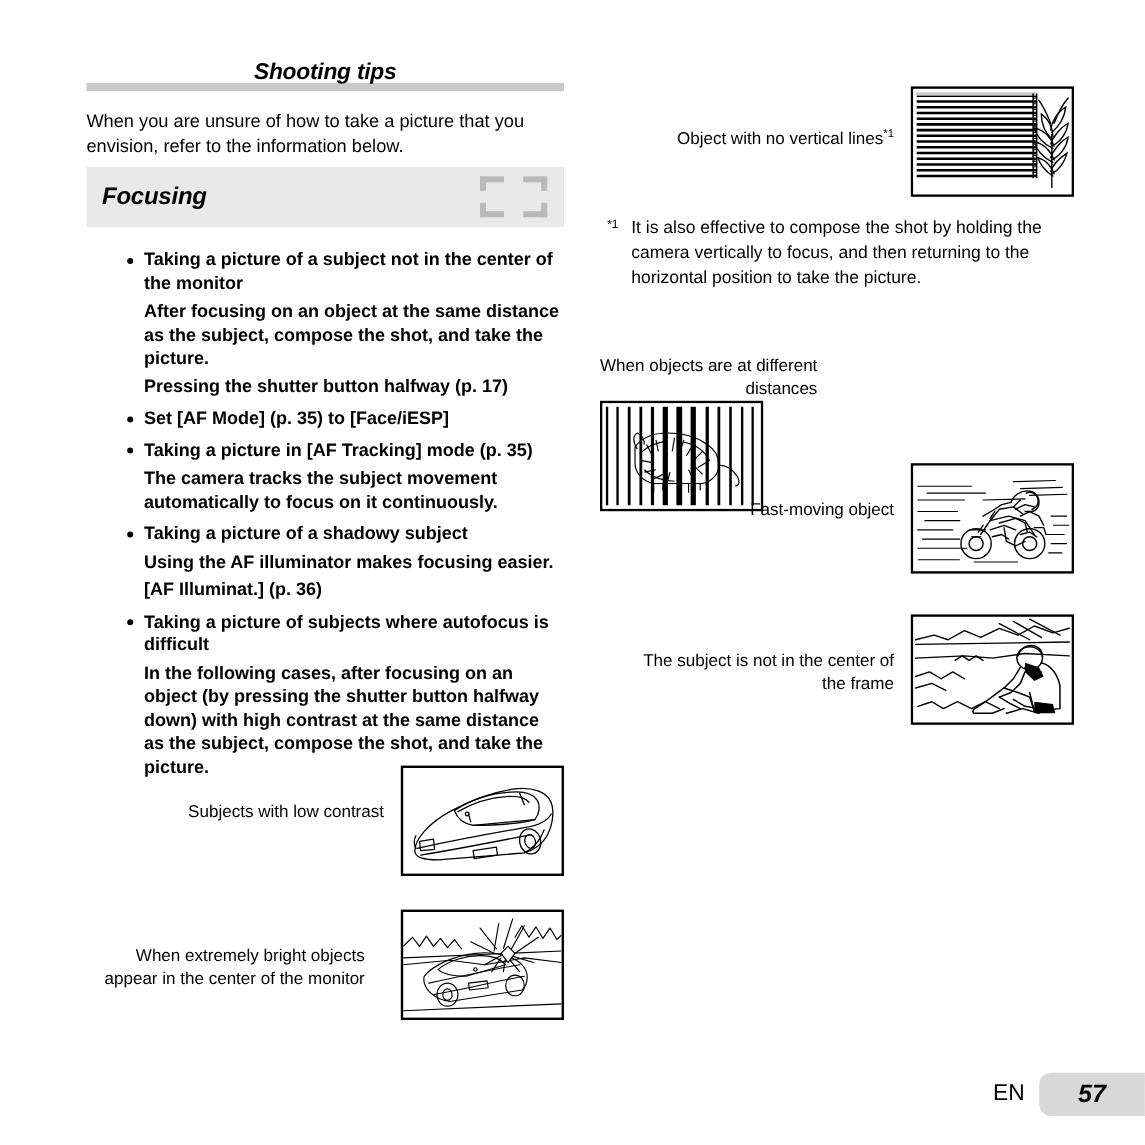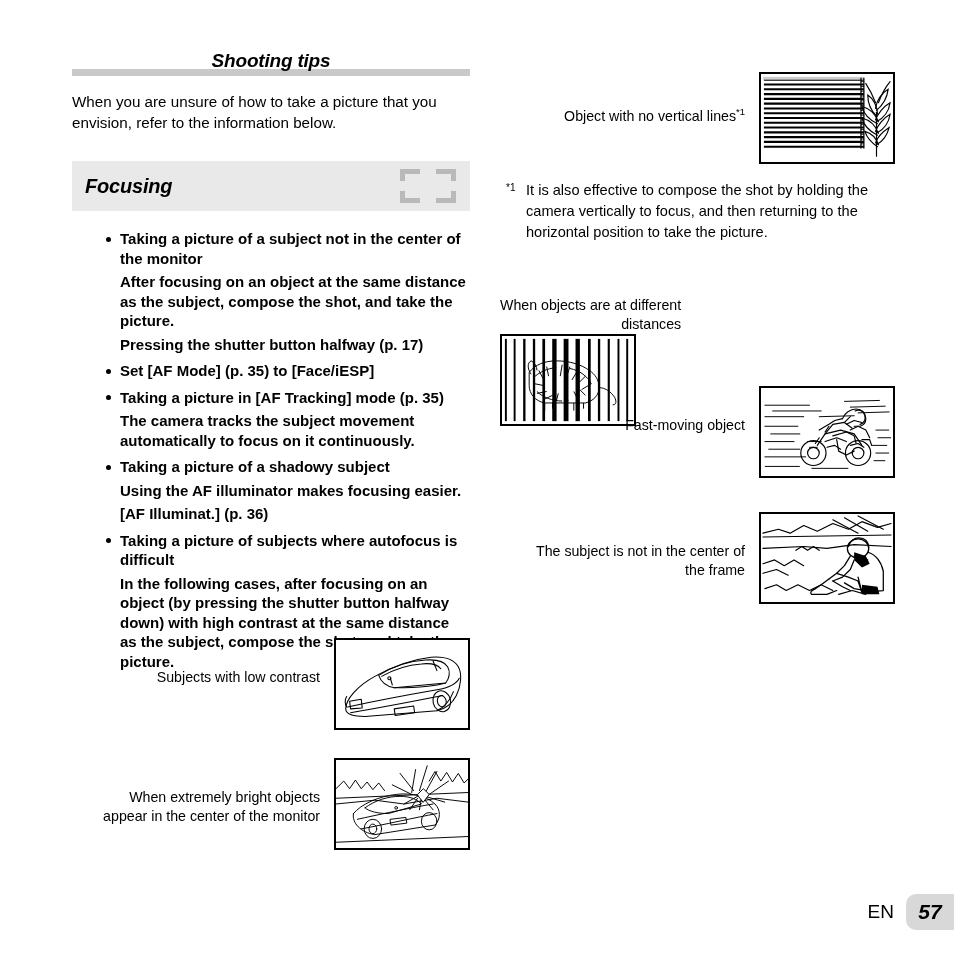--- a/index.html
+++ b/index.html
@@ -50,21 +50,21 @@
     background: transparent;
   }
 
   .intro {
     margin-top: 15px;
     font-size: 15.2px;
     line-height: 21px;
   }
 
   .section-band {
-    margin-top: 28px;
+    margin-top: 6px;
     height: 50px;
     background: #e9e9e9;
     display: flex;
     align-items: center;
     justify-content: space-between;
     padding: 0 14px 0 13px;
     box-sizing: border-box;
   }
   .section-band .title {
     font-style: italic;
@@ -142,21 +142,21 @@
   .fig-box {
     border: 2px solid #000;
     background: #fff;
     box-sizing: border-box;
     flex: none;
     overflow: hidden;
   }
   .fig-box svg { display: block; width: 100%; height: 100%; }
 
   .left-fig-1 { position: absolute; left: 72px; top: 638px; width: 398px; }
-  .left-fig-2 { position: absolute; left: 72px; top: 758px; width: 398px; }
+  .left-fig-2 { position: absolute; left: 72px; top: 758px; width: 398px; gap: 16px; }
   .right-fig-1 { position: absolute; left: 500px; top: 72px;  width: 395px; }
   .footnote    { position: absolute; left: 504px; top: 180px; width: 392px; }
   .right-fig-2 { position: absolute; left: 500px; top: 266px; width: 395px; flex-direction: column; }
   .right-fig-3 { position: absolute; left: 500px; top: 386px; width: 395px; }
   .right-fig-4 { position: absolute; left: 500px; top: 512px; width: 395px; }
 
   .footnote {
     font-size: 14.6px;
     line-height: 21px;
     position: absolute;
@@ -183,21 +183,21 @@
     align-items: center;
   }
   .footer .en {
     font-size: 19px;
     font-weight: normal;
     padding-right: 12px;
   }
   .footer .pagenum {
     background: #d8d8d8;
     border-radius: 10px 0 0 10px;
-    width: 48px;
+    width: 88px;
     height: 36px;
     display: flex;
     align-items: center;
     justify-content: center;
     font-size: 21px;
     font-weight: bold;
     font-style: italic;
   }
 </style>
 </head>

